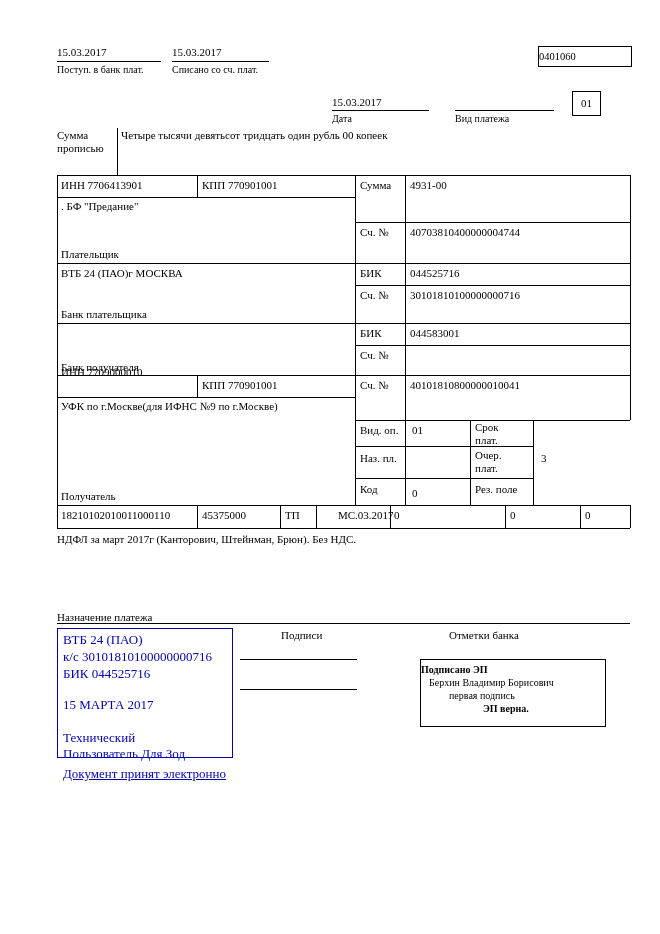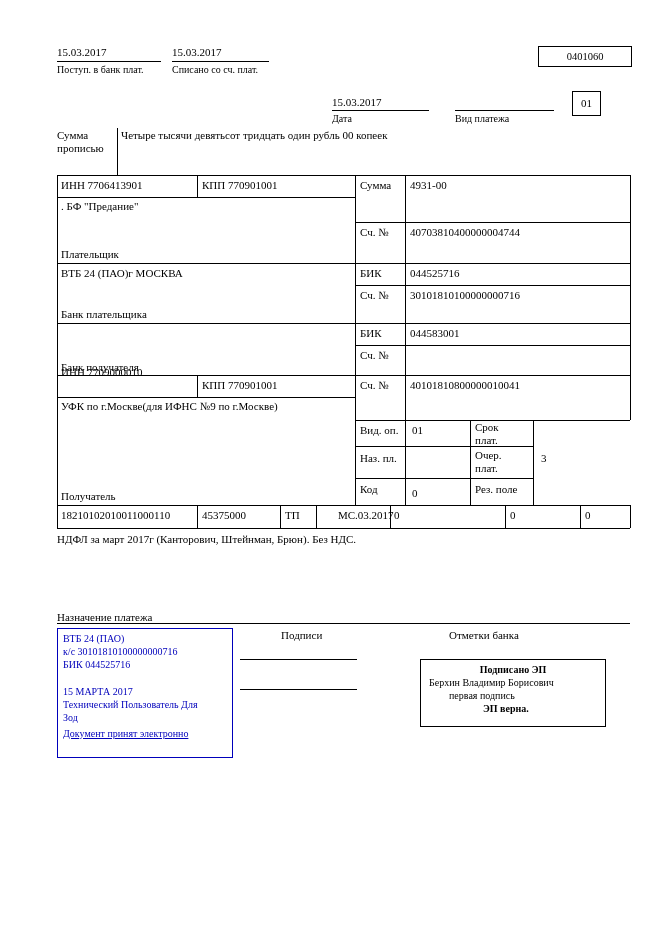--- a/index.html
+++ b/index.html
@@ -7,40 +7,40 @@
        font-family:"Liberation Serif","DejaVu Serif",serif}
   .page{position:relative;width:660px;height:820px;background:#fff;overflow:hidden}
   .t{position:absolute;font-size:11px;line-height:1.18;white-space:nowrap}
   .wrap{white-space:normal}
   .s{font-size:10px}
   .b{font-weight:bold}
   .hl{position:absolute;height:1px;background:#000}
   .vl{position:absolute;width:1px;background:#000}
   .box{position:absolute;border:1px solid #000}
   .stamp{position:absolute;left:57px;top:628px;width:176px;height:130px;
-         border:1px solid #0000bb;color:#0000bb;font-size:10px;line-height:1.3;
+         border:1px solid #0000bb;color:#0000bb;font-size:13px;line-height:1.3;
          padding:3px 5px;box-sizing:border-box}
   .esign{position:absolute;left:420px;top:659px;width:186px;height:68px;
          border:1px solid #000;font-size:10px;line-height:1.3;padding-top:3px;
          box-sizing:border-box}
 </style>
 </head>
 <body>
 
 <div class="page">
 
   <div class="t" style="left:57px;top:46px">15.03.2017</div>
   <div class="hl" style="left:57px;top:61px;width:104px"></div>
   <div class="t s" style="left:57px;top:64px">Поступ. в банк плат.</div>
 
   <div class="t" style="left:172px;top:46px">15.03.2017</div>
   <div class="hl" style="left:172px;top:61px;width:97px"></div>
   <div class="t s" style="left:172px;top:64px">Списано со сч. плат.</div>
 
-  <div class="box" style="left:538px;top:46px;width:92px;height:19px;text-align:center;font-size:10.5px;line-height:19px">0401060</div>
+  <div class="box" style="left:538px;top:46px;width:92px;height:19px;text-align:left;font-size:10.5px;line-height:19px">0401060</div>
 
   <div class="t" style="left:332px;top:96px">15.03.2017</div>
   <div class="hl" style="left:332px;top:110px;width:97px"></div>
   <div class="t s" style="left:332px;top:113px">Дата</div>
   <div class="hl" style="left:455px;top:110px;width:99px"></div>
   <div class="t s" style="left:455px;top:113px">Вид платежа</div>
   <div class="box" style="left:572px;top:91px;width:27px;height:23px;text-align:center;font-size:11px;line-height:23px">01</div>
 
   <div class="t wrap" style="left:57px;top:129px;width:58px">Сумма прописью</div>
   <div class="vl" style="left:117px;top:128px;height:47px"></div>
@@ -124,29 +124,29 @@
 
   <div class="t" style="left:57px;top:533px">НДФЛ за март 2017г (Канторович, Штейнман, Брюн). Без НДС.</div>
   <div class="t" style="left:57px;top:611px">Назначение платежа</div>
   <div class="hl" style="left:57px;top:623px;width:573px"></div>
 
   <div class="stamp">
     <div>ВТБ 24 (ПАО)</div>
     <div>к/с 30101810100000000716</div>
     <div>БИК 044525716</div>
     <div style="margin-top:14px">15 МАРТА 2017</div>
-    <div style="width:150px">Технический Пользователь Для Зод</div>
+    <div style="margin-top:16px;width:150px">Технический Пользователь Для Зод</div>
     <div style="margin-top:3px;text-decoration:underline">Документ принят электронно</div>
   </div>
 
   <div class="t" style="left:281px;top:629px">Подписи</div>
   <div class="hl" style="left:240px;top:659px;width:117px"></div>
   <div class="hl" style="left:240px;top:689px;width:117px"></div>
 
   <div class="t" style="left:449px;top:629px">Отметки банка</div>
   <div class="esign">
-    <div class="b" style="text-align:center">Подписано ЭП</div>
+    <div class="b" style="text-align:left">Подписано ЭП</div>
     <div style="padding-left:8px">Берхин Владимир Борисович</div>
     <div style="padding-left:28px;">первая подпись</div>
     <div class="b" style="padding-left:62px">ЭП верна.</div>
   </div>
 
 </div>
 
 </body></html>

